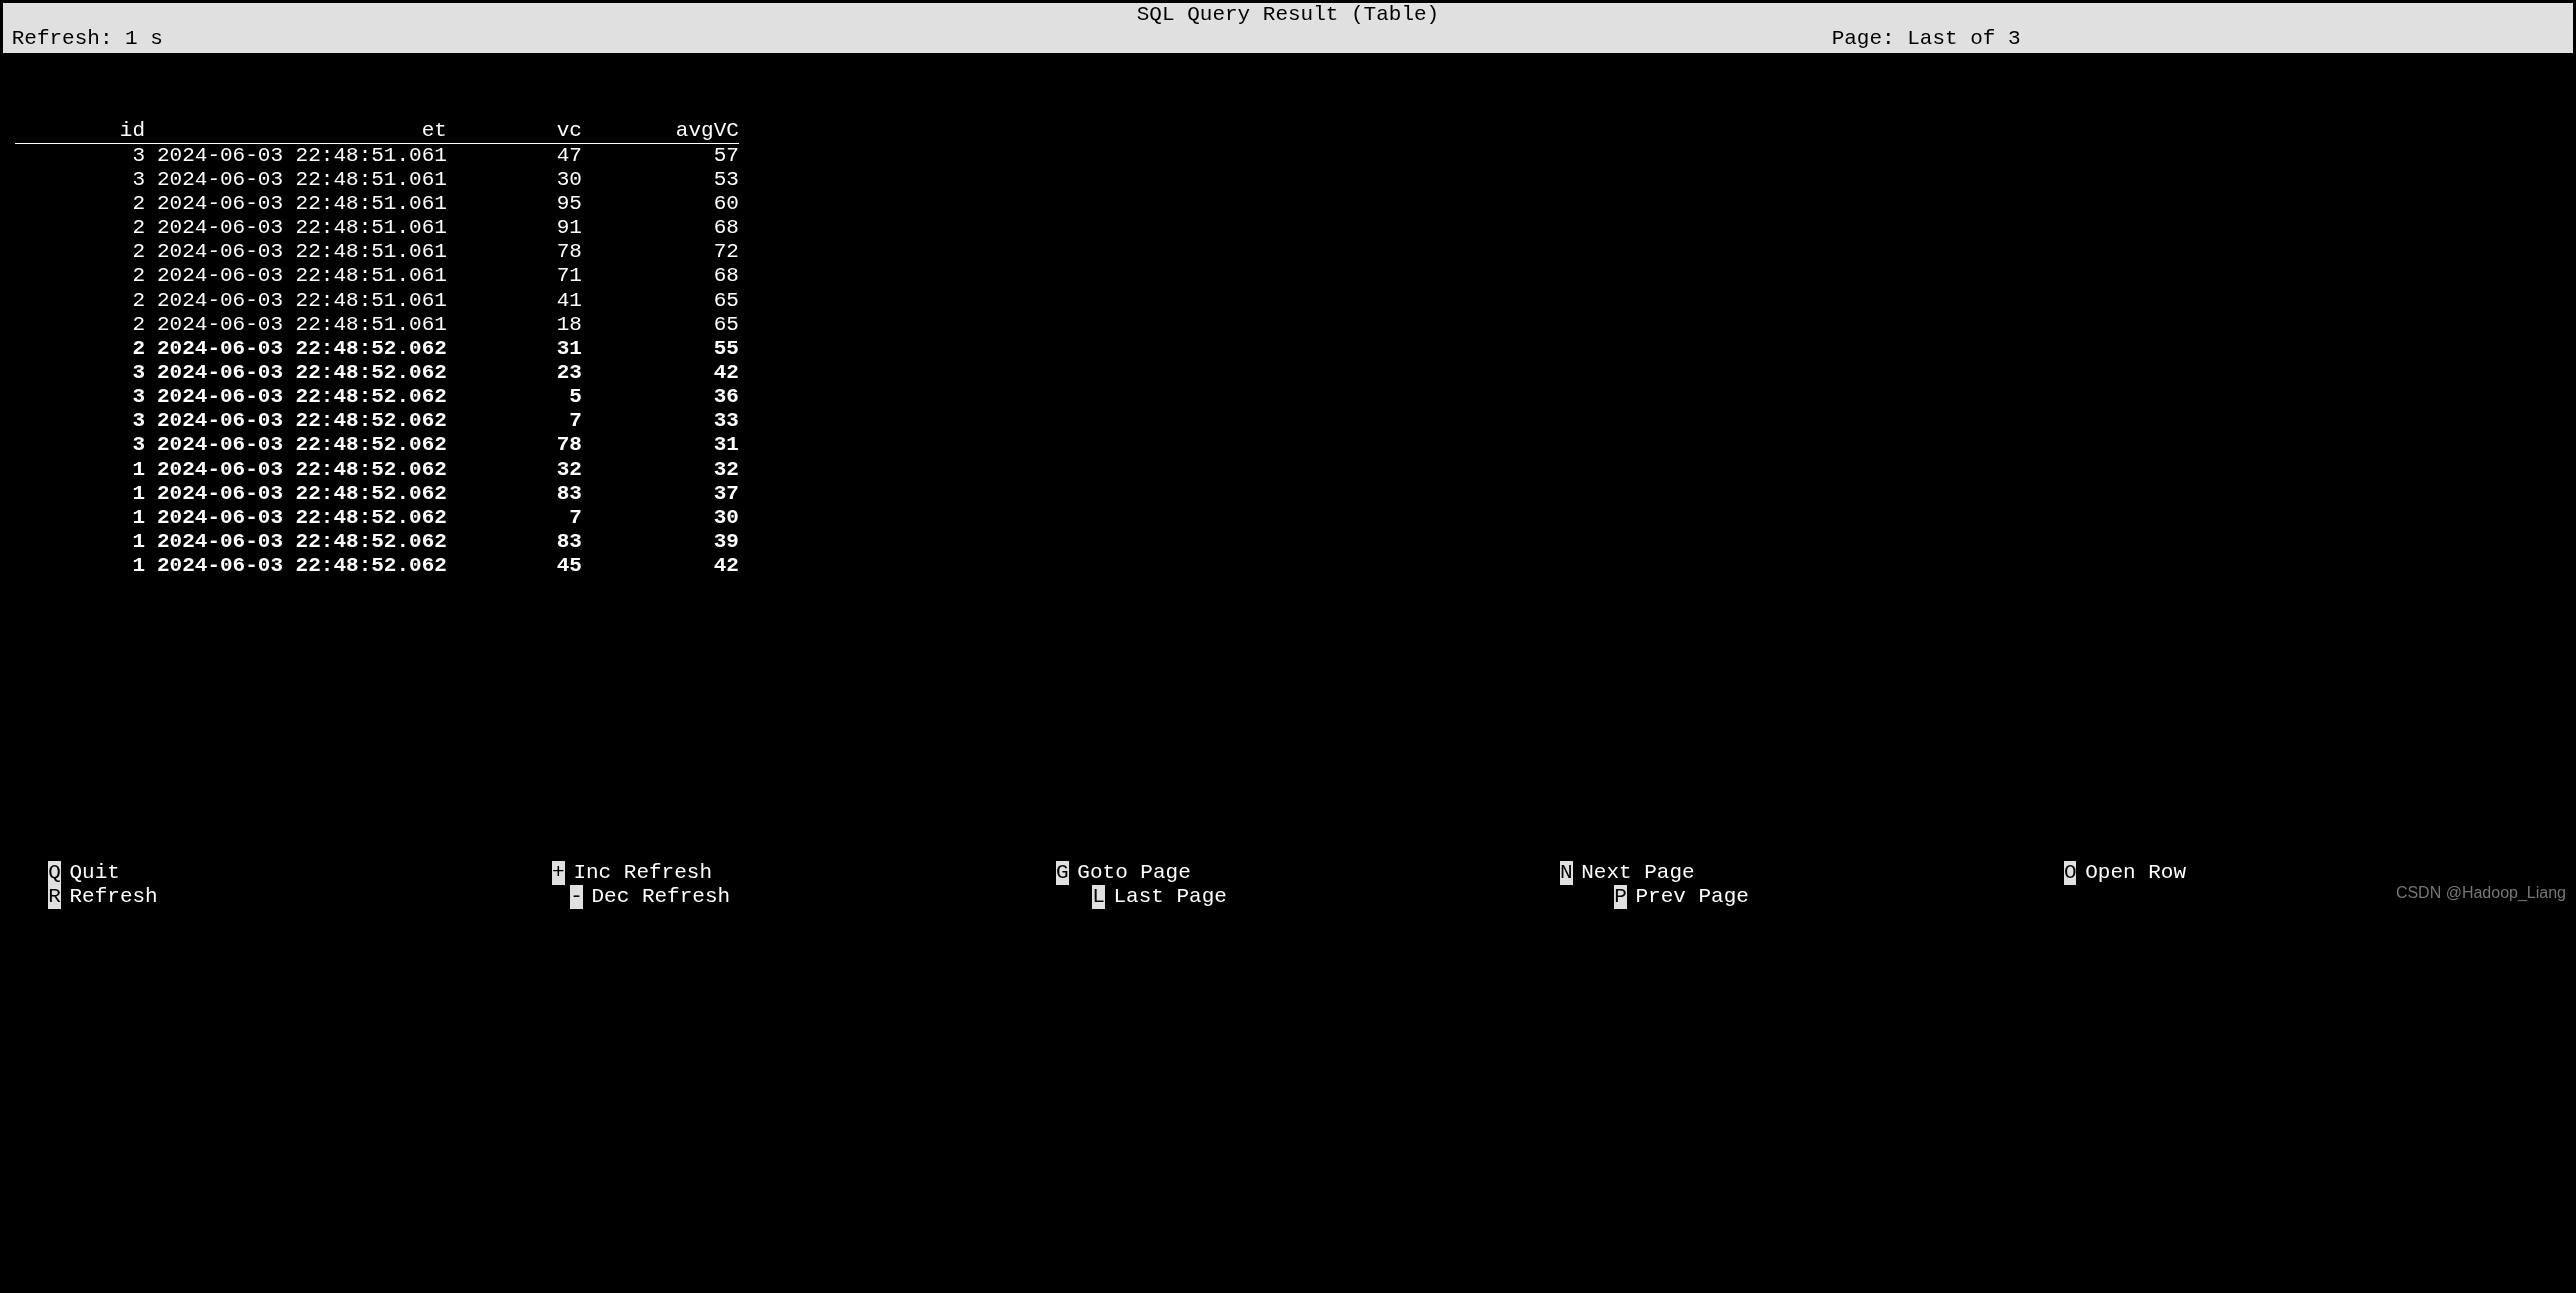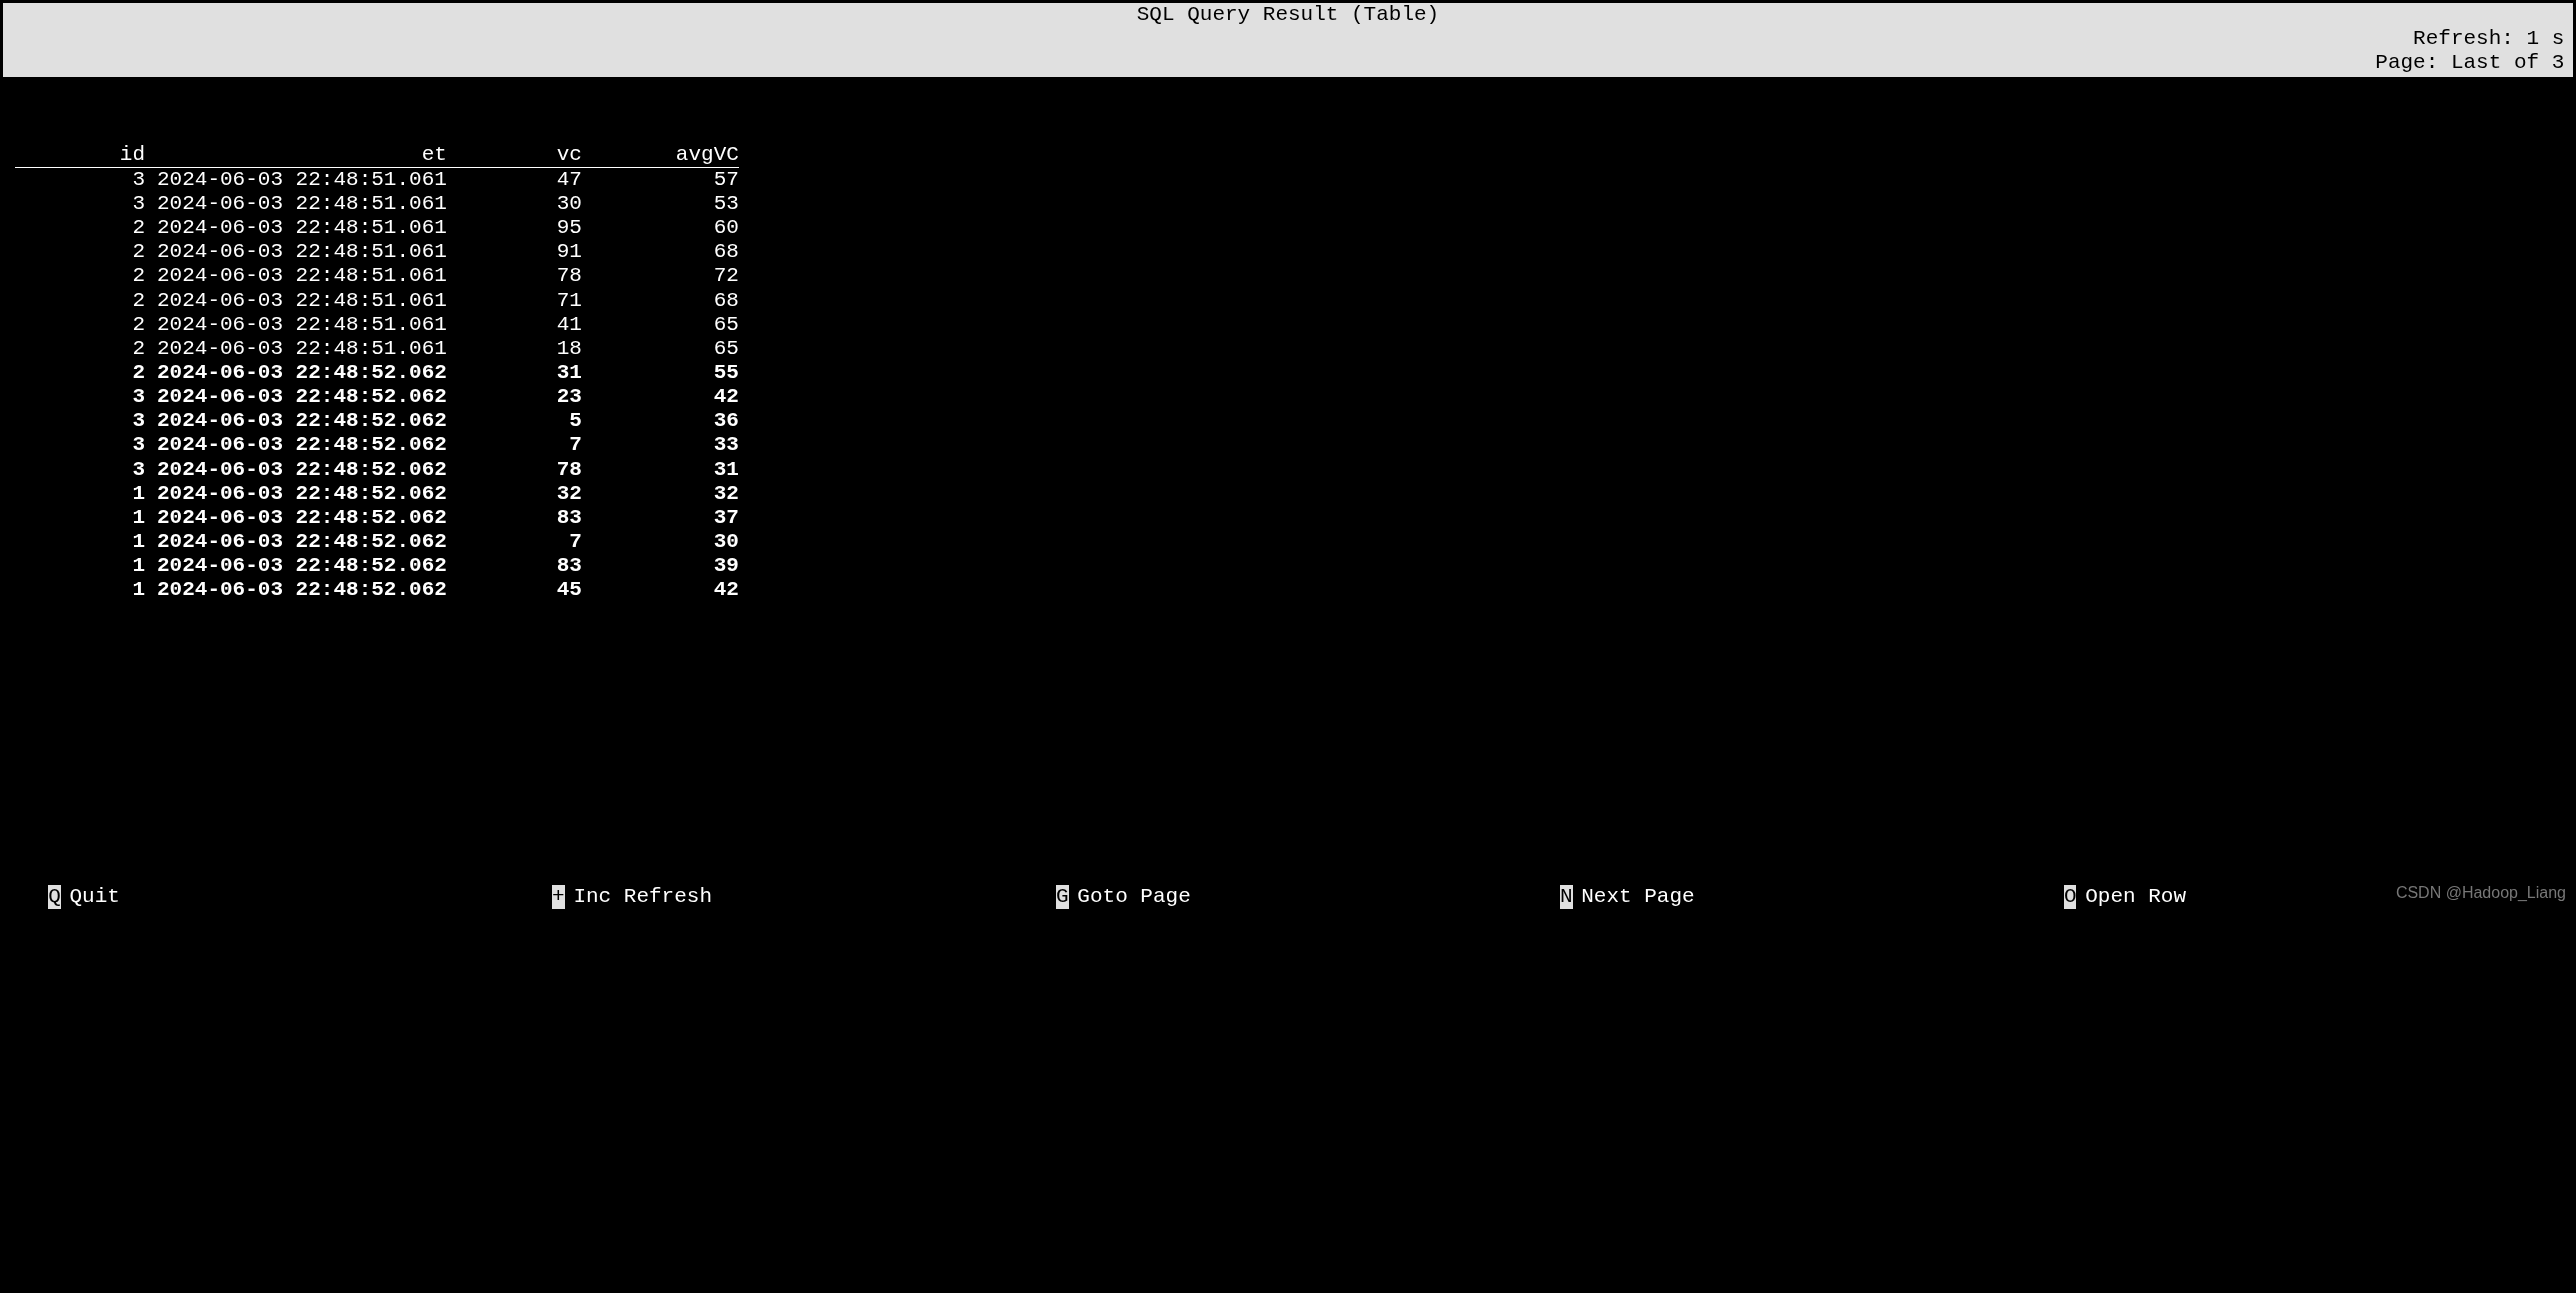--- a/index.html
+++ b/index.html
@@ -25,22 +25,21 @@
     color: #000;
     padding: 0 8.7px 1.7px 8.7px;
   }
   .header-title {
     text-align: center;
     font-weight: normal;
   }
   .header-row2 {
     display: flex;
     justify-content: space-between;
-    align-items: flex-end;
-    flex-direction: column;
+    align-items: center;
   }
   .hdr-left   { text-align: left;  flex: 1; }
   .hdr-center { text-align: center; flex: 1; }
   .hdr-right  { text-align: right;  flex: 1; }
 
   
   .table-wrap {
     padding: 17.4px 12px 0 12px;
     white-space: pre;
   }
@@ -124,17 +123,23 @@
   </div>
 
   <div class="footer">
     <div class="foot-row" id="foot-row-1">
         <span class="foot-cell"><span class="key">Q</span><span class="lbl">Quit</span></span>
         <span class="foot-cell"><span class="key">+</span><span class="lbl">Inc Refresh</span></span>
         <span class="foot-cell"><span class="key">G</span><span class="lbl">Goto Page</span></span>
         <span class="foot-cell"><span class="key">N</span><span class="lbl">Next Page</span></span>
         <span class="foot-cell"><span class="key">O</span><span class="lbl">Open Row</span></span>
       </div>
+    <div class="foot-row" id="foot-row-2">
+        <span class="foot-cell"><span class="key">R</span><span class="lbl">Refresh</span></span>
+        <span class="foot-cell"><span class="key">-</span><span class="lbl">Dec Refresh</span></span>
+        <span class="foot-cell"><span class="key">L</span><span class="lbl">Last Page</span></span>
+        <span class="foot-cell"><span class="key">P</span><span class="lbl">Prev Page</span></span>
+      </div>
   </div>
 
   <div class="watermark">CSDN @Hadoop_Liang</div>
 </div>
 
 
 </body></html>

